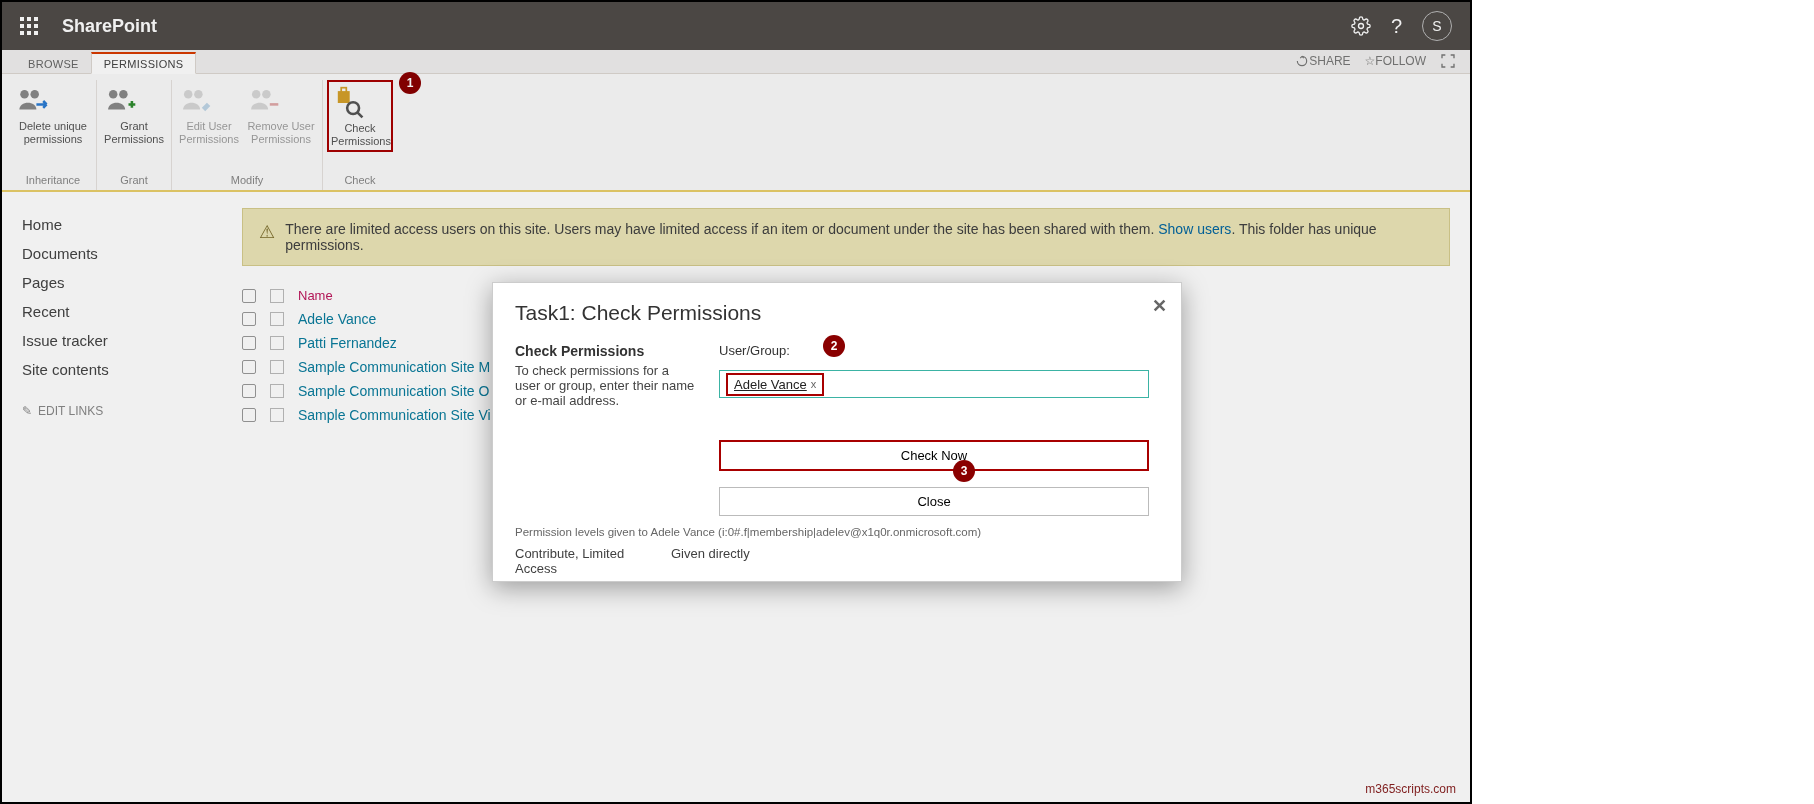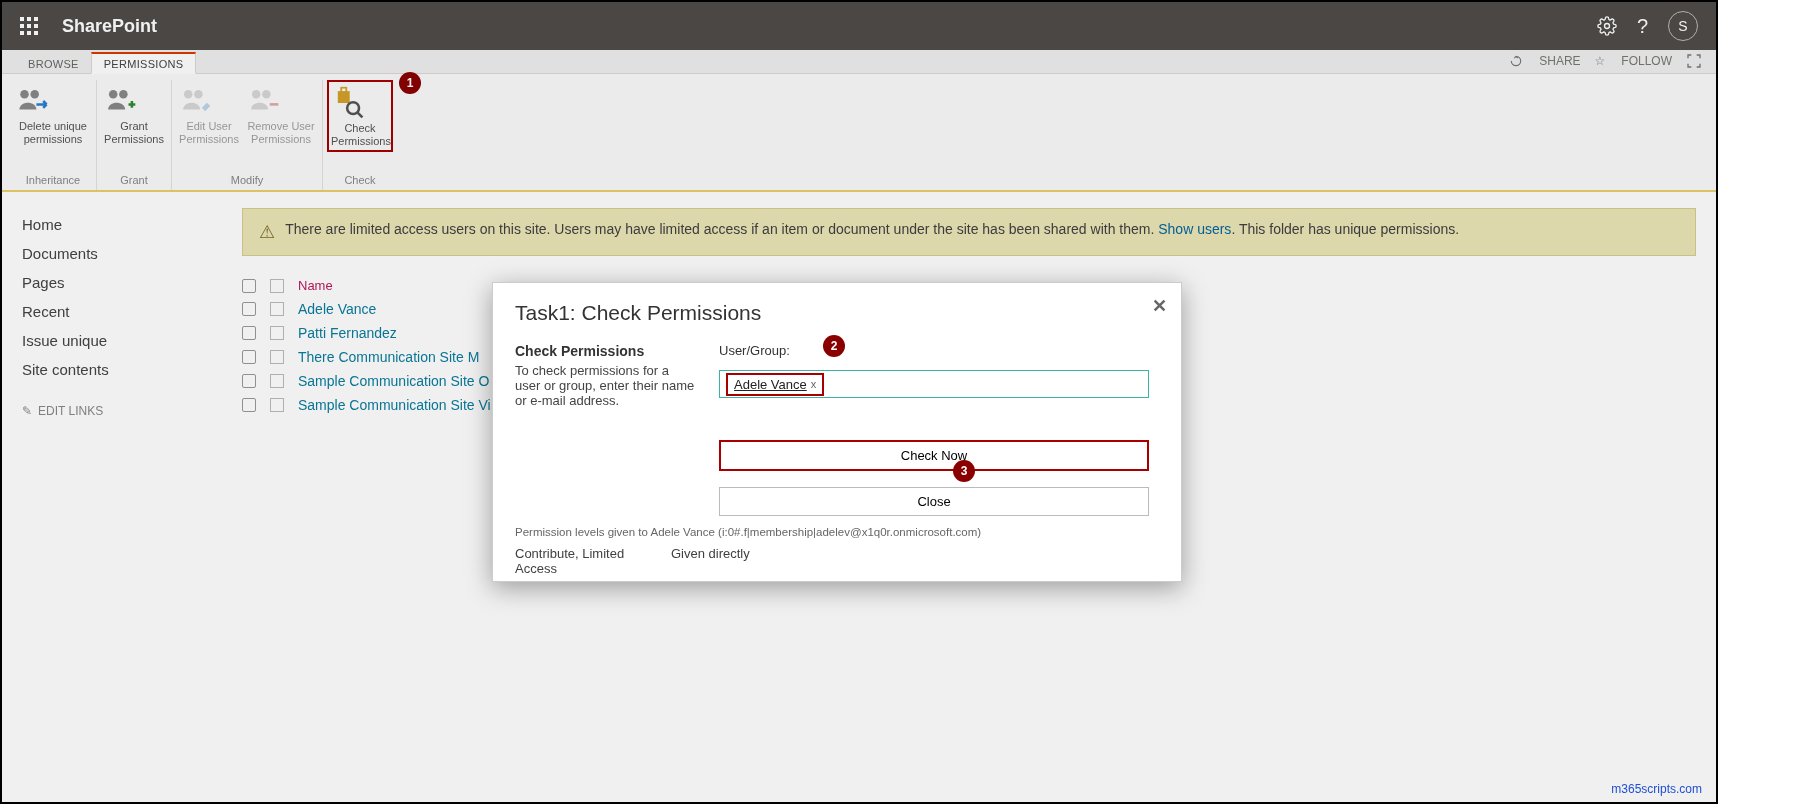--- a/index.html
+++ b/index.html
@@ -1,32 +1,32 @@
 <!DOCTYPE html>
 <html><head>
 <meta charset="utf-8">
 <style>
   * { box-sizing: border-box; }
   html, body { margin:0; padding:0; font-family: "Segoe UI", Arial, sans-serif; background:#fff; color:#333; }
-  .frame { width:1718px; height:804px; position:relative; border:2px solid #000; overflow:hidden; }
+  .frame { width:1472px; height:804px; position:relative; border:2px solid #000; overflow:hidden; }
   
   .suitebar { height:48px; background:#504c49; color:#fff; display:flex; align-items:center; padding:0 18px; justify-content:space-between; }
   .suite-left { display:flex; align-items:center; gap:24px; }
   .waffle { width:18px; height:18px; display:grid; grid-template-columns:repeat(3,4px); grid-template-rows:repeat(3,4px); gap:3px; }
   .waffle span { background:#fff; width:4px; height:4px; display:block; }
   .suite-title { font-size:18px; font-weight:600; }
   .suite-right { display:flex; align-items:center; gap:20px; }
   .gear, .help, .user { color:#fff; cursor:pointer; }
   .user { width:30px; height:30px; border:1px solid #bbb; border-radius:50%; display:flex; align-items:center; justify-content:center; font-size:14px; }
   
   .tabstrip { height:24px; background:#f0efee; display:flex; align-items:flex-end; border-bottom:1px solid #dcd7d2; padding-left:14px; font-size:11px; position:relative; }
   .tab { padding:4px 12px 3px; color:#666; text-transform:uppercase; letter-spacing:.3px; cursor:pointer; }
   .tab.active { background:#fff; border:1px solid #dcd7d2; border-bottom:1px solid #fff; border-top:2px solid #d83b01; position:relative; top:1px; color:#444; }
   .tabstrip-right { position:absolute; right:14px; top:3px; display:flex; align-items:center; gap:14px; color:#777; font-size:12px; }
-  .tabstrip-right .item { display:flex; align-items:center; gap:16px; cursor:pointer; }
+  .tabstrip-right .item { display:flex; align-items:center; gap:0; cursor:pointer; }
   
   .ribbon { height:118px; background:#fafafa; border-bottom:2px solid #e9cf6a; display:flex; align-items:flex-start; padding:6px 8px 0; }
   .ribbon-group { display:flex; flex-direction:column; align-items:center; border-right:1px solid #e5e1de; padding:0 4px; height:110px; justify-content:space-between; }
   .ribbon-group:last-child { border-right:none; }
   .ribbon-buttons { display:flex; gap:2px; }
   .ribbon-btn { width:66px; display:flex; flex-direction:column; justify-content:flex-start; padding:4px 2px 2px; text-align:center; cursor:pointer; position:relative; }
   .ribbon-btn .lbl { font-size:11px; color:#555; line-height:13px; margin-top:2px; }
   .ribbon-group-label { font-size:11px; color:#888; padding:2px 0 4px; }
   .ribbon-btn.highlighted { border:2px solid #a80000; }
   .step-badge { position:absolute; width:22px; height:22px; border-radius:50%; background:#8a0000; color:#fff; display:flex; align-items:center; justify-content:center; font-size:12px; font-weight:600; }
@@ -57,21 +57,21 @@
   .people-box { border:1px solid #3bb3a4; width:430px; height:28px; display:flex; align-items:center; padding:2px 6px; }
   .people-pill { border:2px solid #a80000; padding:2px 6px; display:inline-flex; align-items:center; gap:4px; }
   .people-pill .pname { color:#222; font-size:13px; text-decoration:underline; }
   .people-pill .px { color:#666; font-size:11px; cursor:pointer; }
   .dialog-buttons { display:flex; gap:16px; margin-top:42px; justify-content:flex-end; width:430px;flex-direction:column; }
   .dbtn { border:1px solid #bbb; background:#fff; padding:6px 16px; font-size:13px; cursor:pointer; }
   .dbtn.primary { border:2px solid #a80000; }
   .dialog-result { margin-top:10px; font-size:11.5px; color:#666; }
   .dialog-result-details { margin-top:8px; display:flex; gap:26px; font-size:13px; color:#404040; }
   .overlay-dim { position:absolute; inset:0; background:rgba(0,0,0,.06); pointer-events:none; }
-  .watermark { position:absolute; right:14px; bottom:6px; font-size:12px; color:#1d4ed8; }
+  .watermark { position:absolute; right:14px; bottom:6px; font-size:12px; color:#7f1d1d; }
 </style>
 </head>
 <body>
 
 <div class="frame">
 
   <div class="suitebar">
     <div class="suite-left">
       <div class="waffle">
         <span></span>
@@ -191,21 +191,21 @@
       <div class="step-badge" style="top:-8px; right:-24px;">1</div>
     </div>
   </div>
 
   <div class="body">
     <div class="leftnav">
       <div class="link">Home</div>
       <div class="link">Documents</div>
       <div class="link">Pages</div>
       <div class="link">Recent</div>
-      <div class="link">Issue unique</div>
+      <div class="link">Issue tracker</div>
       <div class="link">Site contents</div>
       <div class="edit">
         <span>✎</span>
         <span>EDIT LINKS</span>
       </div>
     </div>
 
     <div class="content">
       <div class="notice">
         <span style="color:#7a6a2a;font-size:18px;">⚠</span>
@@ -226,21 +226,21 @@
           <span class="name">Adele Vance</span>
         </div>
         <div class="list-row">
           <span class="chk"></span>
           <span class="icon-small"></span>
           <span class="name">Patti Fernandez</span>
         </div>
         <div class="list-row">
           <span class="chk"></span>
           <span class="icon-small"></span>
-          <span class="name">There Communication Site M</span>
+          <span class="name">Sample Communication Site M</span>
         </div>
         <div class="list-row">
           <span class="chk"></span>
           <span class="icon-small"></span>
           <span class="name">Sample Communication Site O</span>
         </div>
         <div class="list-row">
           <span class="chk"></span>
           <span class="icon-small"></span>
           <span class="name">Sample Communication Site Vi</span>

